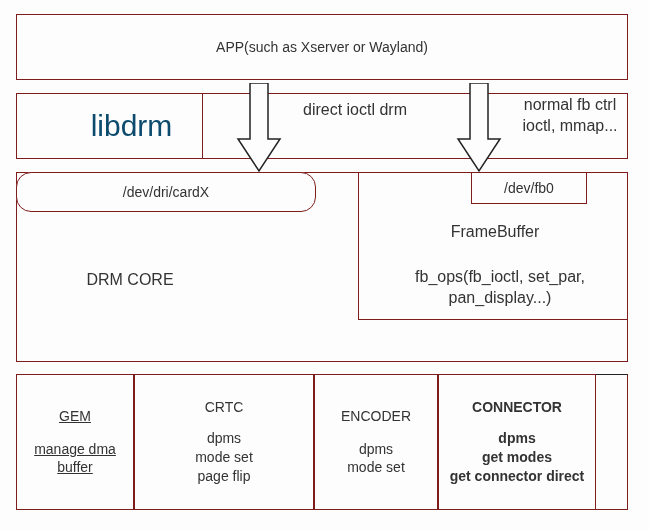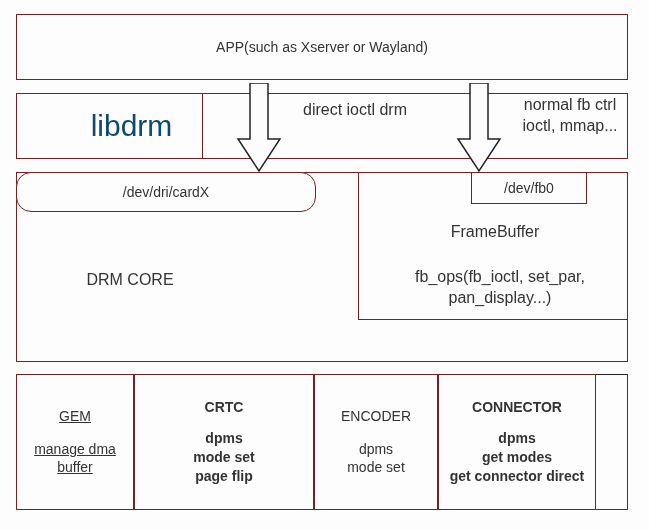--- a/index.html
+++ b/index.html
@@ -98,21 +98,21 @@
 </div>
 
 <div class="box" style="left:16px; top:374px; width:612px; height:136px; border-top:1px solid #222;"></div>
 
 <div class="box" style="left:16px; top:374px; width:118px; height:136px;text-decoration:underline;">
   <span style="margin-bottom:14px;">GEM</span>
   <span>manage dma</span>
   <span>buffer</span>
 </div>
 
-<div class="box" style="left:134px; top:374px; width:180px; height:136px;font-weight:bold;">
+<div class="box" style="left:134px; top:374px; width:180px; height:136px;">
   <span style="margin-bottom:12px;">CRTC</span>
   <span>dpms</span>
   <span>mode set</span>
   <span>page flip</span>
 </div>
 
 <div class="box" style="left:314px; top:374px; width:124px; height:136px;">
   <span style="margin-bottom:14px;">ENCODER</span>
   <span>dpms</span>
   <span>mode set</span>

